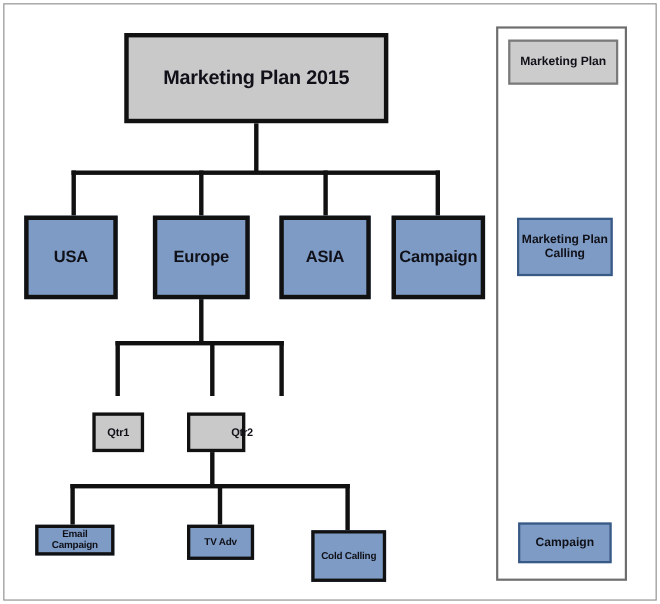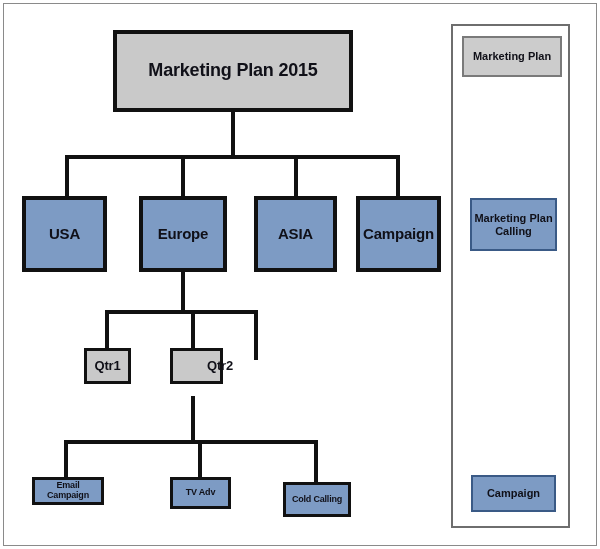--- a/index.html
+++ b/index.html
@@ -63,37 +63,37 @@
     height: 76px;
     top: 196px;
     font-size: 15px;
   }
   .node-usa       { left: 22px;  width: 85px; }
   .node-europe    { left: 139px; width: 88px; }
   .node-asia      { left: 254px; width: 83px; }
   .node-australia { left: 356px; width: 85px; }
 
   .node-qtr {
-    top: 348px;
+    top: 375px;
     height: 36px;
-    font-size: 13px;
+    font-size: 10px;
     border-width: 3px;
   }
   .node-qtr1 { left: 84px;  width: 47px; }
   .node-qtr2 { left: 170px; width: 46px; padding-left: 47px; }
   .node-qtr3 { left: 231px; width: 47px; }
 
   .node-leaf {
     font-size: 9px;
     border-width: 3px;
     flex-direction: column;
   }
   .node-email { left: 32px;  top: 477px; width: 72px; height: 28px; }
   .node-tv    { left: 170px; top: 477px; width: 61px; height: 32px; }
-  .node-cold  { left: 283px; top: 482px; width: 68px; height: 35px; }
+  .node-cold  { left: 283px; top: 482px; width: 68px; height: 47px; }
   .node-leaf .ln { display: block; }
 
   
   .legend-panel {
     position: absolute;
     left: 451px;
     top: 24px;
     width: 119px;
     height: 504px;
     background: #ffffff;

